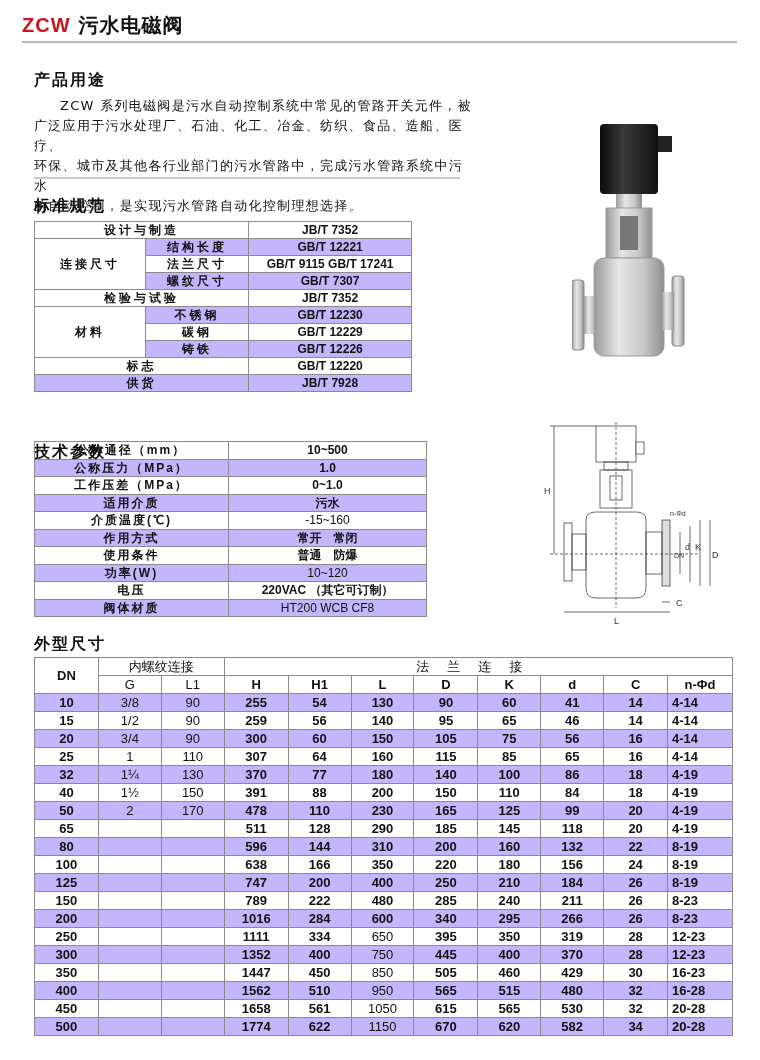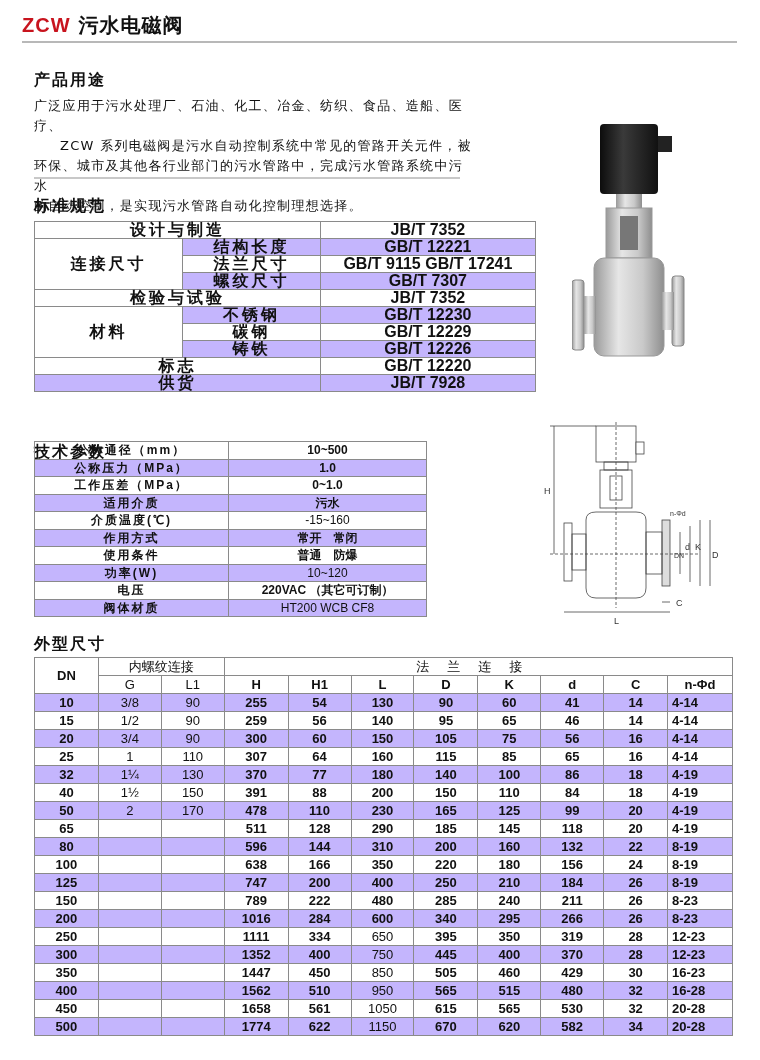--- a/index.html
+++ b/index.html
@@ -10,21 +10,21 @@
   .title-rule { position:absolute; left:22px; top:41px; width:715px; height:2px; background:#b8b8b8; }
   .sec-title { position:absolute; font-size:16px; font-weight:bold; letter-spacing:2px; }
   .intro { position:absolute; left:34px; top:96px; width:440px; font-size:13px; line-height:20px; letter-spacing:1.3px; }
   .intro .indent { display:inline-block; width:26px; }
   .intro-rule { position:absolute; left:34px; top:177px; width:426px; height:2px; background:#c8c8c8; }
 
   table { border-collapse:collapse; position:absolute; font-family:"Liberation Sans", sans-serif; }
   td, th { border:1px solid #8a8a8a; padding:0; text-align:center; }
   .grey { background:#c4b5fd; }
 
-  #std-table { left:34px; top:221px; width:502px; font-size:16px; font-weight:bold; }
+  #std-table { left:34px; top:221px; width:378px; font-size:12px; font-weight:bold; }
   #std-table td { height:16px; line-height:16px; }
   #std-table td.cn { letter-spacing:3px; }
 
   #tech-table { left:34px; top:441px; width:393px; font-size:12px; font-weight:bold; }
   #tech-table td { height:16.5px; line-height:16px; }
   #tech-table td.cn { letter-spacing:2px; }
   #tech-table td.light { font-weight:normal; }
 
   #dim-table { left:34px; top:657px; width:699px; font-size:13px; }
   #dim-table th { font-weight:normal; height:17px; line-height:16px; font-size:13px; }
@@ -39,22 +39,22 @@
 </head>
 <body>
 
 <div class="title">
   <span class="brand">ZCW</span><span>污水电磁阀</span>
 </div>
 <div class="title-rule"></div>
 
 <div class="sec-title" style="left:34px; top:70px;">产品用途</div>
 <div class="intro">
+  <div><span class="indent"></span><span>ZCW 系列电磁阀是污水自动控制系统中常见的管路开关元件，被</span></div>
   <div>广泛应用于污水处理厂、石油、化工、冶金、纺织、食品、造船、医疗、</div>
-  <div><span class="indent"></span><span>ZCW 系列电磁阀是污水自动控制系统中常见的管路开关元件，被</span></div>
   <div>环保、城市及其他各行业部门的污水管路中，完成污水管路系统中污水</div>
   <div>的自动控制，是实现污水管路自动化控制理想选择。</div>
 </div>
 <div class="intro-rule"></div>
 
 <svg class="photo" viewBox="0 0 150 250">
   <defs>
     <linearGradient id="metal" x1="0" x2="1">
       <stop offset="0" stop-color="#9a9a9a"></stop>
         <stop offset="0.35" stop-color="#e6e6e6"></stop>

